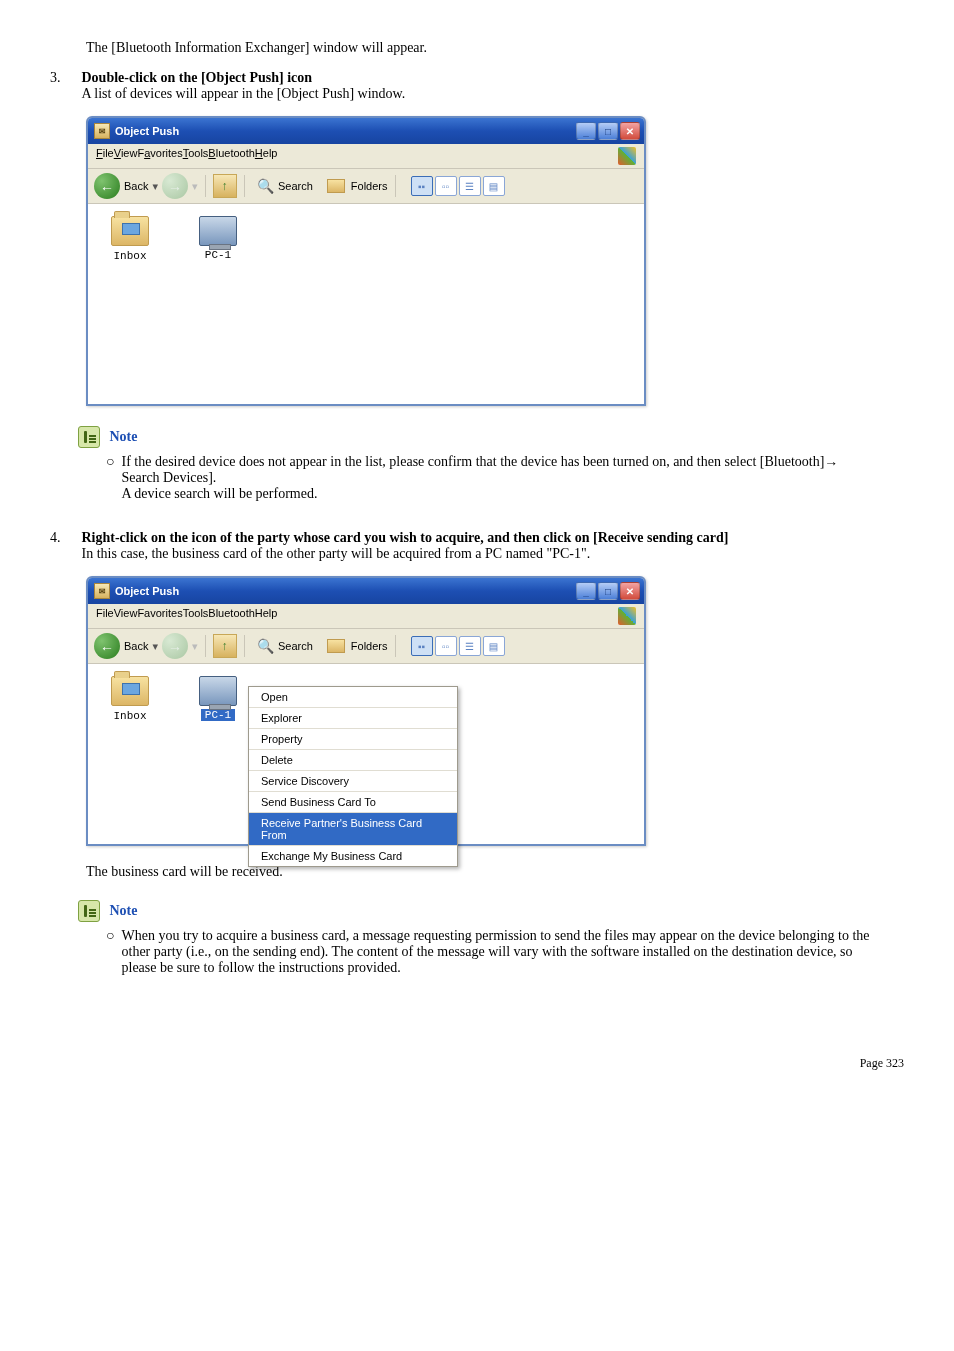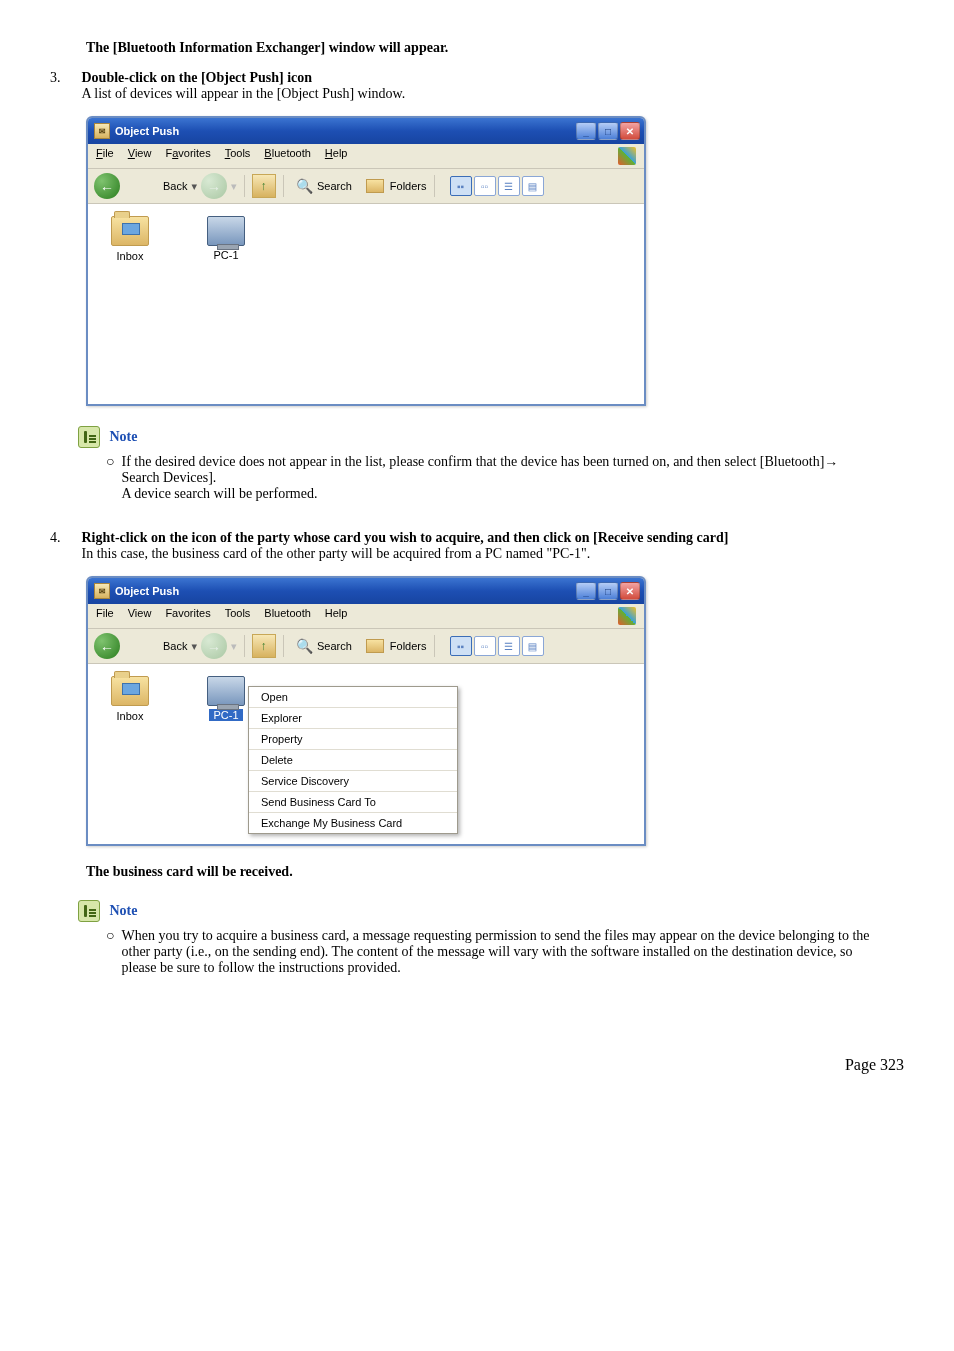--- a/index.html
+++ b/index.html
@@ -5,21 +5,21 @@
   * { box-sizing: border-box; }
   body {
     font-family: "Times New Roman", Times, serif;
     font-size: 14px;
     margin: 0;
     padding: 40px 50px;
     background: #fff;
     color: #000;
     width: 954px;
   }
-  .indent { margin-left: 36px; font-weight: bold; }
+  .indent { margin-left: 36px; }
   .step-num {
     display: inline-block;
     width: 28px;
     vertical-align: top;
   }
   .step-text { display: inline-block; width: calc(100% - 32px); vertical-align: top; }
   .bold { font-weight: bold; }
   
   
   .window {
@@ -60,21 +60,20 @@
     display: inline-flex; align-items: center; justify-content: center;
     font-size: 10px; font-weight: bold;
     border: 1px solid rgba(0,0,0,0.2);
   }
   .tb-min { background: linear-gradient(#b5cdf6,#4b7fd8); color:#183a7a; }
   .tb-max { background: linear-gradient(#b5cdf6,#4b7fd8); color:#183a7a; }
   .tb-close { background: linear-gradient(#f3a3a3,#d24b3c); color:#fff; }
   
   .menubar {
     display: flex;
-    gap: 14px;
     padding: 3px 8px;
     background: #ece9d8;
     border-bottom: 1px solid #cac6b8;
   }
   .menubar span u { text-decoration: underline; }
   .menubar-logo {
     margin-left: auto;
     width: 18px; height: 18px;
     background: linear-gradient(45deg,#e35b2e,#5fb138 50%,#35a0db 50%,#f2c025);
     border-radius: 2px;
@@ -88,21 +87,21 @@
     background: #ece9d8;
     border-bottom: 1px solid #cac6b8;
   }
   .tb-nav {
     display: inline-flex; align-items: center; justify-content: center;
     width: 26px; height: 26px; border-radius: 50%;
     background: radial-gradient(circle at 30% 30%, #7fc36f, #2a7d1e);
     color: #fff; font-size: 14px; font-weight: bold;
   }
   .tb-nav.disabled { background: radial-gradient(circle at 30% 30%, #d8e9d3, #a9c7a3); color:#e6efe6; }
-  .tb-label { color:#000;margin-left:39px; }
+  .tb-label { color:#000; }
   .tb-sep { width:1px; height:22px; background:#cac6b8; margin:0 3px; }
   .tb-up {
     width: 24px; height: 24px;
     background: linear-gradient(#f7e7b5,#d7b25f);
     border: 1px solid #c8a757;
     display: inline-flex; align-items: center; justify-content: center;
     color: #3f7f2f; font-size: 12px;
   }
   .tb-search { display:inline-flex; align-items:center; gap:3px; margin-left:6px; }
   .tb-search-icon { color:#2b6dc2; font-size:14px; }
@@ -122,21 +121,22 @@
     display: inline-flex; align-items: center; justify-content: center;
     font-size: 10px; color:#5b82c2;
   }
   .tb-view.active { background:#cee0f5; border-color:#3b6db7; }
   
   .client {
     background: #fff;
     min-height: 200px;
     padding: 12px;
     display: flex;
-    gap: 36px;
+    gap: 28px;
+    font-family: Liberation Mono, monospace;
   }
   .item {
     display: flex;
     flex-direction: column;
     align-items: center;
     width: 60px;
   }
   .icon-folder {
     width: 38px; height: 30px;
     background: linear-gradient(#f7e2a1,#dcb666);
@@ -221,21 +221,21 @@
   }
   .note-label { color:#1d4fb3; font-weight:bold; vertical-align:middle; }
   .note-row { margin: 20px 0 6px 28px; }
   
   .circle-bullet {
     display:inline-block; width:12px; vertical-align:top;
   }
   .bullet-text { display:inline-block; width: calc(100% - 40px); vertical-align:top; }
   .sub-item { margin: 4px 0 4px 56px; }
   
-  .page-footer { text-align:right; margin-top:80px; font-size:16px; }
+  .page-footer { text-align:right; margin-top:80px; font-size:12px; }
 </style>
 </head>
 <body>
 
 <div class="indent">The [Bluetooth Information Exchanger] window will appear.</div>
 
 <div style="margin-top:14px;">
   <span class="step-num">3.</span>
   <span class="step-text">
     <span class="bold">Double-click on the [Object Push] icon</span><br>
@@ -374,20 +374,21 @@
     </div>
   </div>
 
   <div class="ctxmenu" style="top:108px; left:160px;">
     <div class="ci">Open</div>
     <div class="ci">Explorer</div>
     <div class="ci">Property</div>
     <div class="ci">Delete</div>
     <div class="ci">Service Discovery</div>
     <div class="ci">Send Business Card To</div>
+    <div class="ci hl">Receive Partner's Business Card From</div>
     <div class="ci">Exchange My Business Card</div>
   </div>
 </div>
 
 <div class="indent" style="margin-top:18px;">The business card will be received.</div>
 
 <div class="note-row">
   <span class="note-icon"></span>
   <span class="note-label">Note</span>
 </div>

